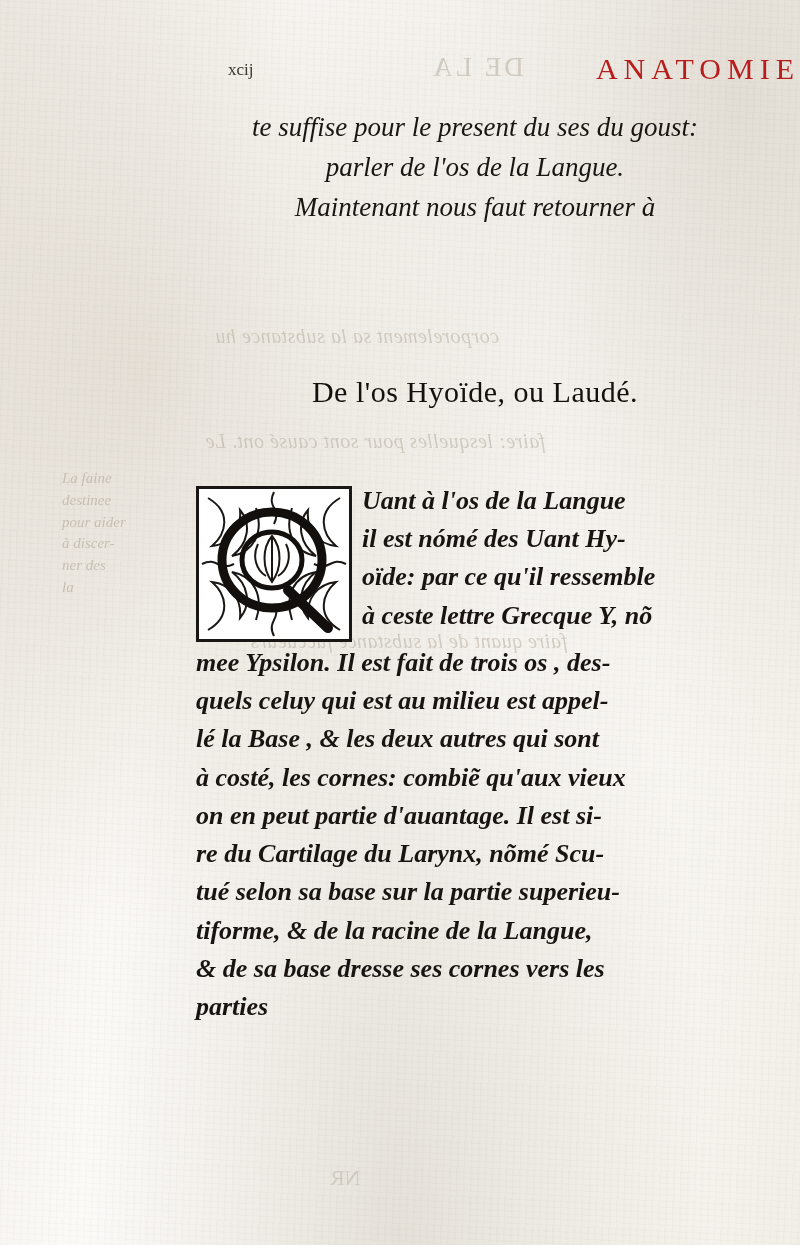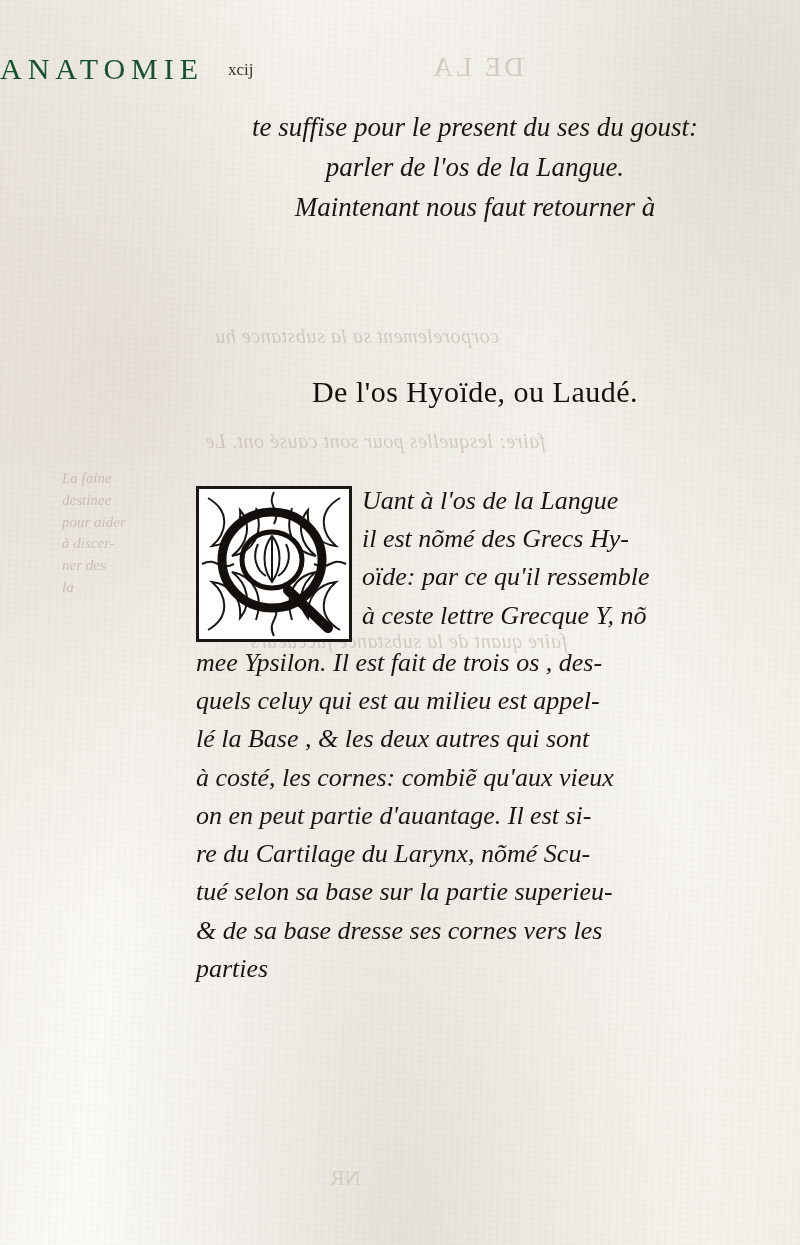--- a/index.html
+++ b/index.html
@@ -83,24 +83,24 @@
     top: 60px;
     font-size: 17px;
     color: #3a332c;
     font-family: "Liberation Serif", serif;
   }
 
   .running-head {
     position: absolute;
     left: 0; right: 0;
     top: 52px;
-    text-align: left;
+    text-align: right;
     font-size: 30px;
     letter-spacing: 6px;
-    color: #14532d;
+    color: #b91c1c;
     font-family: "Liberation Serif", serif;
   }
 
   .verse {
     position: absolute;
     left: 190px;
     width: 570px;
     top: 108px;
     text-align: center;
     font-style: italic;
@@ -123,20 +123,21 @@
 
   .body {
     position: absolute;
     left: 196px;
     width: 560px;
     top: 482px;
     font-style: italic;
     font-size: 26px;
     line-height: 1.47;
     color: #191411;
+    font-weight: bold;
   }
 
   .dropcap {
     float: left;
     width: 156px;
     height: 156px;
     margin: 4px 10px 2px 0;
     shape-outside: margin-box;
   }
   .dropcap svg { display: block; }
@@ -214,34 +215,35 @@
             <path d="M76 50 C 66 62, 66 82, 76 96 C 86 82, 86 62, 76 50 Z"></path>
             <path d="M76 50 L 76 96"></path>
             <path d="M62 58 C 56 70, 60 84, 70 90"></path>
             <path d="M90 58 C 96 70, 92 84, 82 90"></path>
           </g>
         </svg>
       </div>
 
       <div class="indent-lines">
         <div>Uant à l'os de la Langue</div>
-        <div>il est nõmé des Grecs Hy-</div>
+        <div>il est nómé des Uant Hy-</div>
         <div>oïde: par ce qu'il ressemble</div>
         <div>à ceste lettre Grecque Y, nõ</div>
       </div>
 
       <div style="clear:both;"></div>
 
       <div class="flow">
         <div>mee Ypsilon. Il est fait de trois os , des-</div>
         <div>quels celuy qui est au milieu est appel-</div>
         <div>lé la Base , &amp; les deux autres qui sont</div>
         <div>à costé, les cornes: combiẽ qu'aux vieux</div>
         <div>on en peut partie d'auantage. Il est si-</div>
         <div>re du Cartilage du Larynx, nõmé Scu-</div>
         <div>tué selon sa base sur la partie superieu-</div>
+        <div>tiforme, &amp; de la racine de la Langue,</div>
         <div>&amp; de sa base dresse ses cornes vers les</div>
         <div class="last-line">parties</div>
       </div>
 
     </div>
   </div>
 </div>
 
 </body></html>

